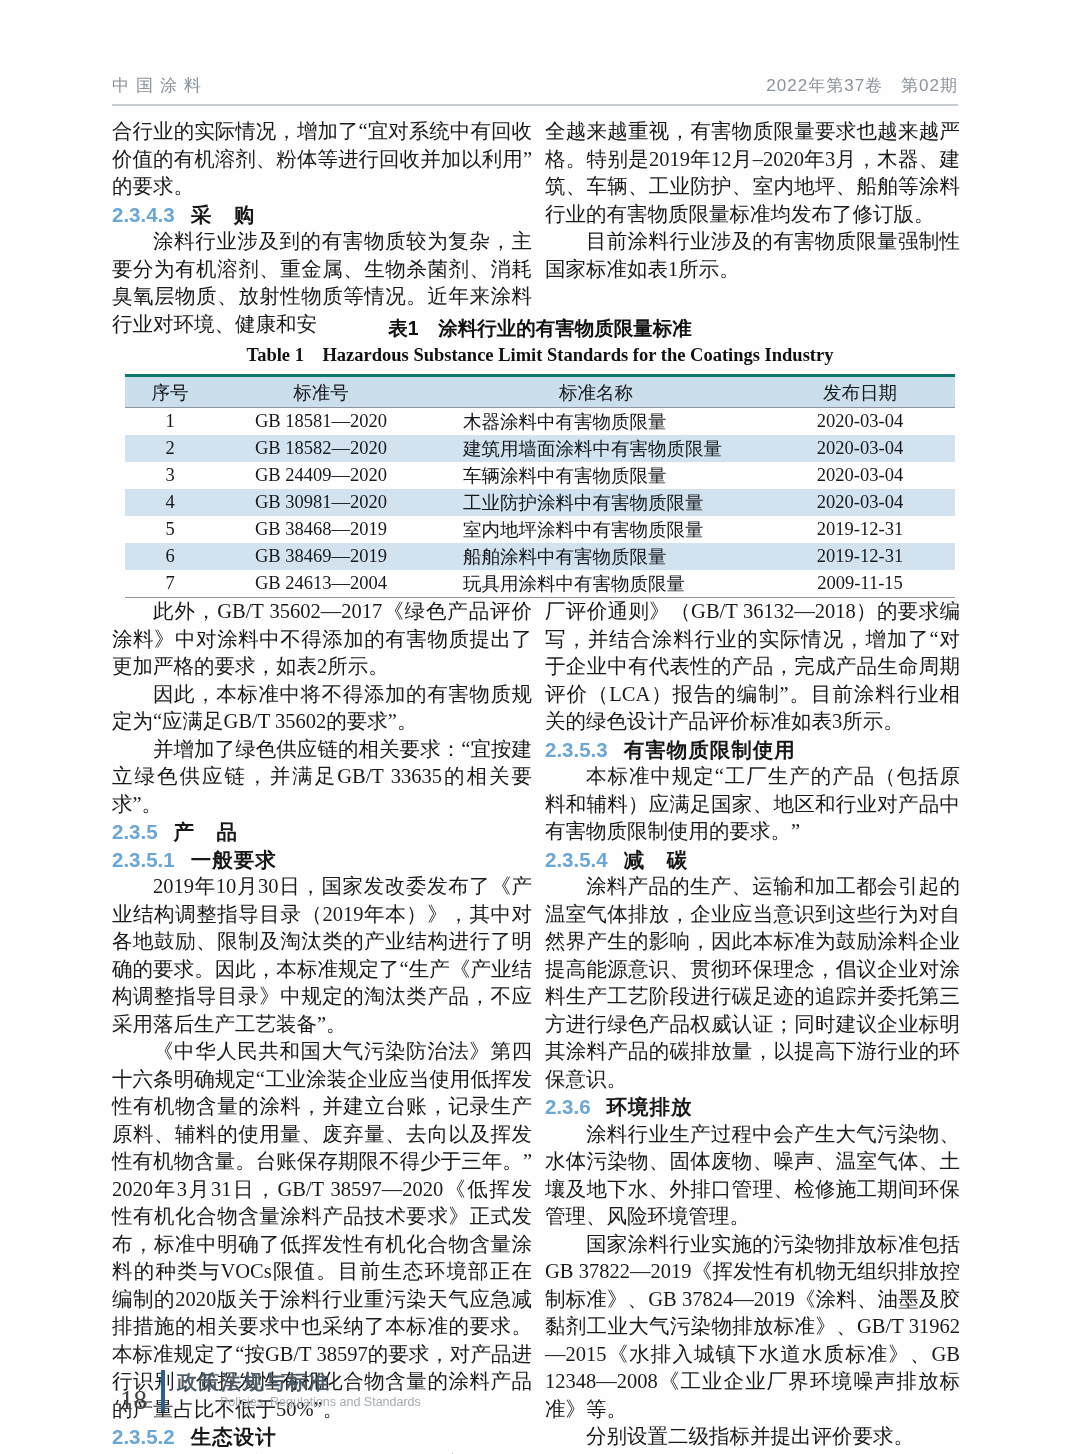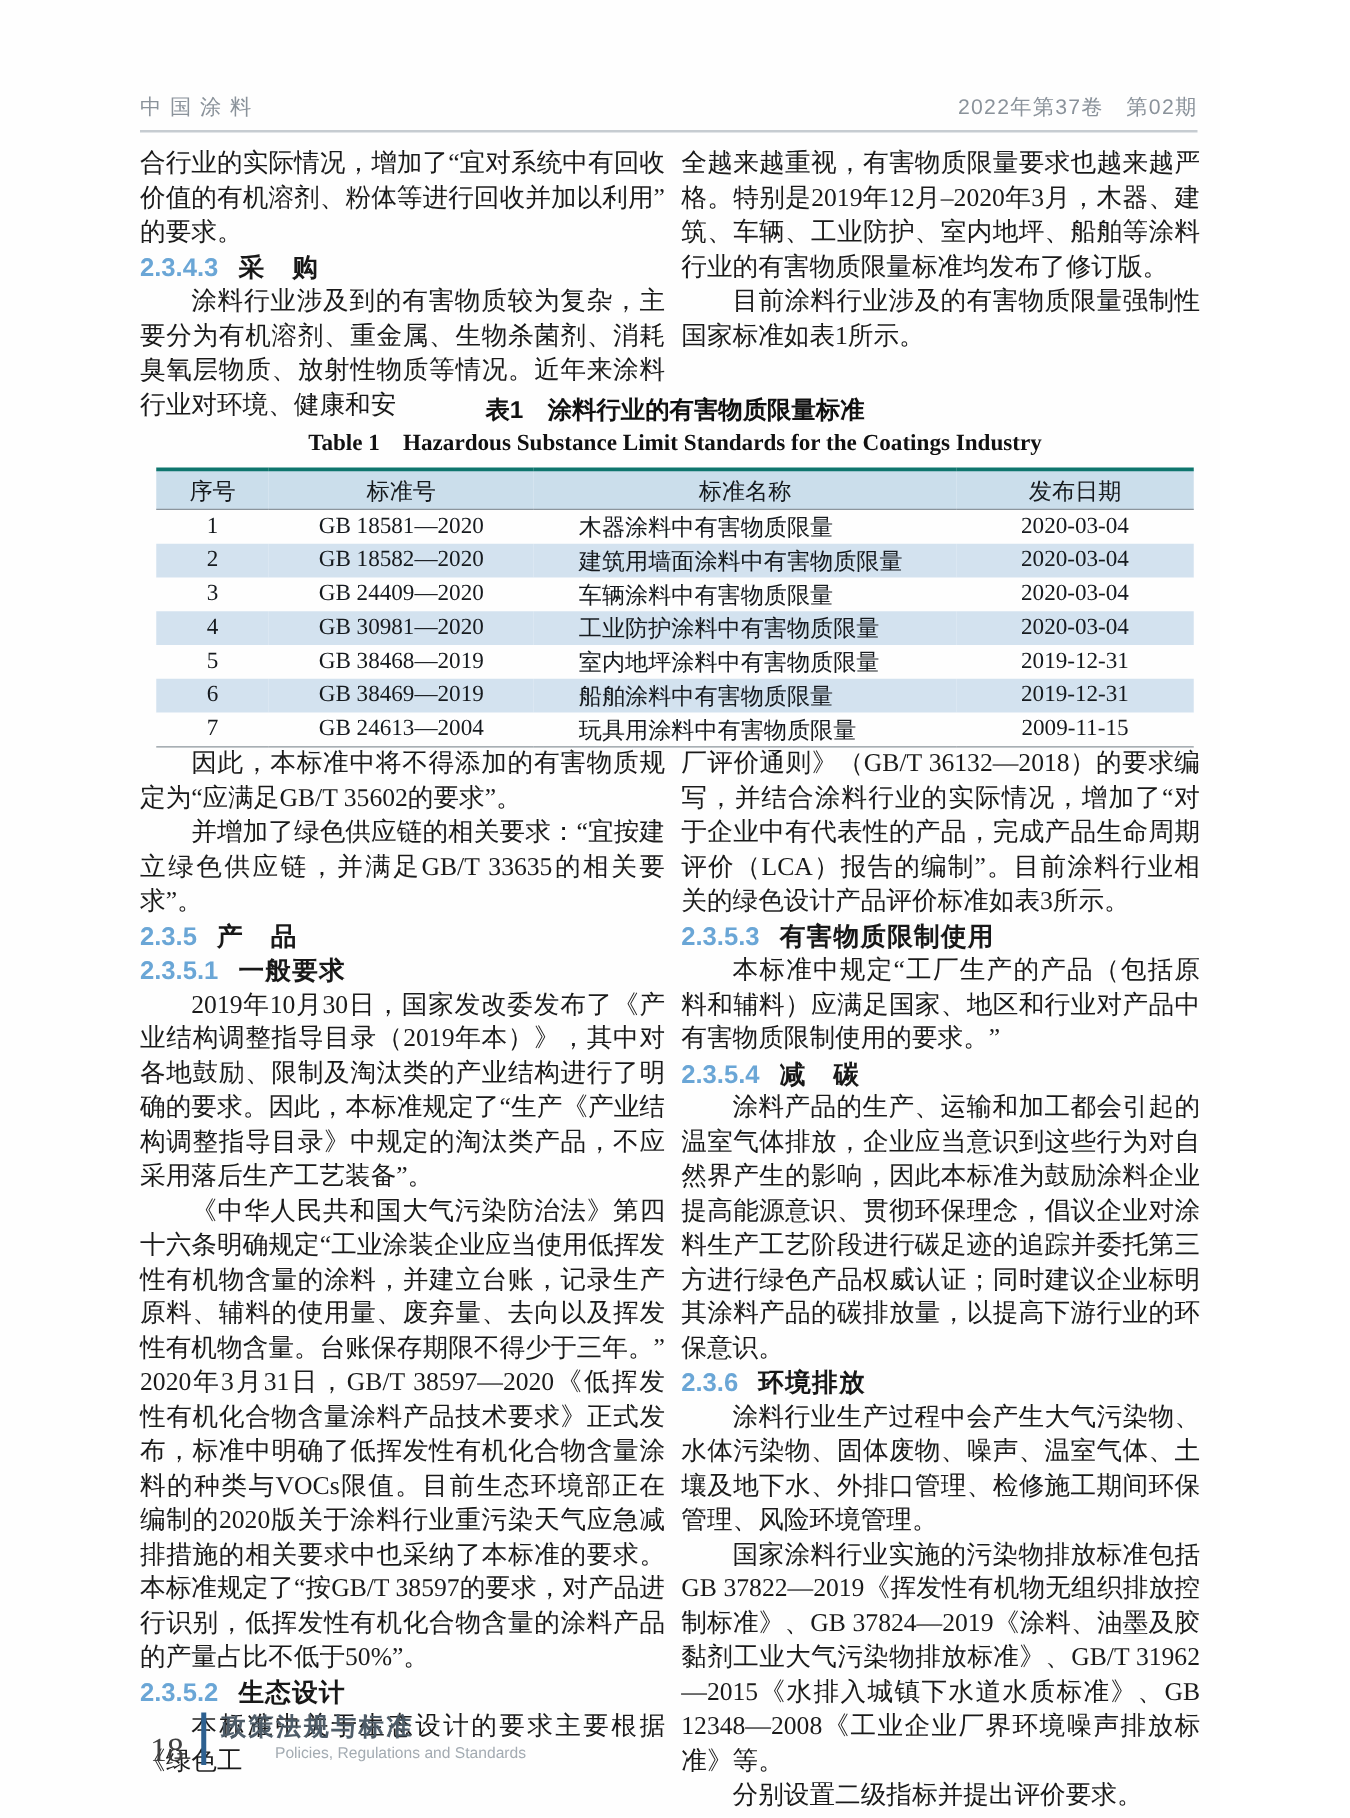--- a/index.html
+++ b/index.html
@@ -161,20 +161,21 @@
             <td>7</td>
             <td>GB 24613—2004</td>
             <td class="name-col">玩具用涂料中有害物质限量</td>
             <td>2009-11-15</td>
           </tr>
         </tbody>
     </table>
   </div>
 
   <div class="col col-bottom-left">
+      <p class="para indent">此外，GB/T 35602—2017《绿色产品评价涂料》中对涂料中不得添加的有害物质提出了更加严格的要求，如表2所示。</p>
       <p class="para indent">因此，本标准中将不得添加的有害物质规定为“应满足GB/T 35602的要求”。</p>
       <p class="para indent">并增加了绿色供应链的相关要求：“宜按建立绿色供应链，并满足GB/T 33635的相关要求”。</p>
       <div class="heading"><span class="hnum">2.3.5</span><span class="htitle">产　品</span></div>
       <div class="heading"><span class="hnum">2.3.5.1</span><span class="htitle">一般要求</span></div>
       <p class="para indent">2019年10月30日，国家发改委发布了《产业结构调整指导目录（2019年本）》，其中对各地鼓励、限制及淘汰类的产业结构进行了明确的要求。因此，本标准规定了“生产《产业结构调整指导目录》中规定的淘汰类产品，不应采用落后生产工艺装备”。</p>
       <p class="para indent">《中华人民共和国大气污染防治法》第四十六条明确规定“工业涂装企业应当使用低挥发性有机物含量的涂料，并建立台账，记录生产原料、辅料的使用量、废弃量、去向以及挥发性有机物含量。台账保存期限不得少于三年。”2020年3月31日，GB/T 38597—2020《低挥发性有机化合物含量涂料产品技术要求》正式发布，标准中明确了低挥发性有机化合物含量涂料的种类与VOCs限值。目前生态环境部正在编制的2020版关于涂料行业重污染天气应急减排措施的相关要求中也采纳了本标准的要求。本标准规定了“按GB/T 38597的要求，对产品进行识别，低挥发性有机化合物含量的涂料产品的产量占比不低于50%”。</p>
       <div class="heading"><span class="hnum">2.3.5.2</span><span class="htitle">生态设计</span></div>
       <p class="para indent">本标准中关于生态设计的要求主要根据《绿色工</p>
     </div>
   <div class="col col-bottom-right">

